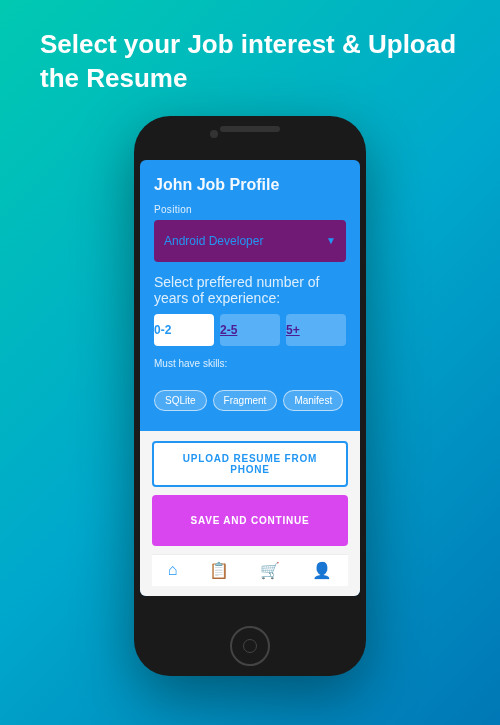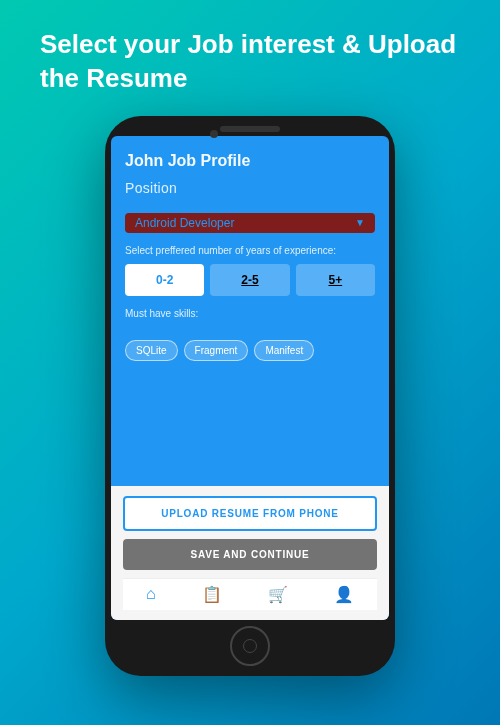--- a/index.html
+++ b/index.html
@@ -19,29 +19,30 @@
       color: #fff;
       font-size: 26px;
       font-weight: 700;
       text-align: left;
       padding: 28px 40px 20px;
       line-height: 1.3;
     }
 
     .phone-wrapper {
       position: relative;
-      width: 290px;
+      width: 232px;
       height: 560px;
       background: #1a1a1a;
       border-radius: 36px;
       box-shadow: 0 20px 60px rgba(0,0,0,0.4);
       display: flex;
       flex-direction: column;
       align-items: center;
       padding: 10px 6px 10px;
+      gap: 24px;
     }
 
     .phone-speaker {
       width: 60px;
       height: 6px;
       background: #333;
       border-radius: 3px;
       margin-bottom: 4px;
     }
 
@@ -75,75 +76,75 @@
     .profile-title {
       color: #fff;
       font-size: 16px;
       font-weight: 600;
       margin-bottom: 10px;
       opacity: 0.95;
     }
 
     .field-label {
       color: rgba(255,255,255,0.85);
-      font-size: 14px;
-      margin-bottom: 17px;
+      font-size: 10px;
+      margin-bottom: 5px;
       letter-spacing: 0.3px;
     }
 
     .dropdown {
-      background: #7f1d1d;
-      border-radius: 4px;
-      padding: 3px 10px;
+      background: #701a75;
+      border-radius: 4px;
+      padding: 14px 10px;
       display: flex;
       justify-content: space-between;
       align-items: center;
       margin-bottom: 12px;
     }
 
     .dropdown-text {
       color: #2196f3;
       font-size: 12px;
       font-weight: 500;
     }
 
     .dropdown-arrow {
       color: #2196f3;
       font-size: 10px;
     }
 
     .experience-label {
       color: rgba(255,255,255,0.85);
-      font-size: 10px;
+      font-size: 14px;
       margin-bottom: 8px;
     }
 
     .experience-buttons {
       display: flex;
       gap: 6px;
       margin-bottom: 12px;
     }
 
     .exp-btn {
       flex: 1;
       padding: 9px 0;
       border-radius: 4px;
-      text-align: center;
+      text-align: left;
       font-size: 12px;
       font-weight: 600;
     }
 
     .exp-btn.active {
       background: #fff;
       color: #2196f3;
     }
 
     .exp-btn.inactive {
       background: rgba(255,255,255,0.25);
-      color: #000000;
+      color: #4c1d95;
       text-decoration: underline;
     }
 
     .skills-label {
       color: rgba(255,255,255,0.85);
       font-size: 10px;
       margin-bottom: 21px;
     }
 
     .skills-container {
@@ -174,23 +175,23 @@
       padding: 10px;
       text-align: center;
       color: #2196f3;
       font-size: 10px;
       font-weight: 700;
       letter-spacing: 0.8px;
       margin-bottom: 8px;
     }
 
     .save-btn {
-      background: #737373;
-      border-radius: 4px;
-      padding: 10px;
+      background: #d946ef;
+      border-radius: 4px;
+      padding: 20px;
       text-align: center;
       color: #fff;
       font-size: 10px;
       font-weight: 700;
       letter-spacing: 0.8px;
       margin-bottom: 8px;
     }
 
     .nav-bar {
       background: #fff;

